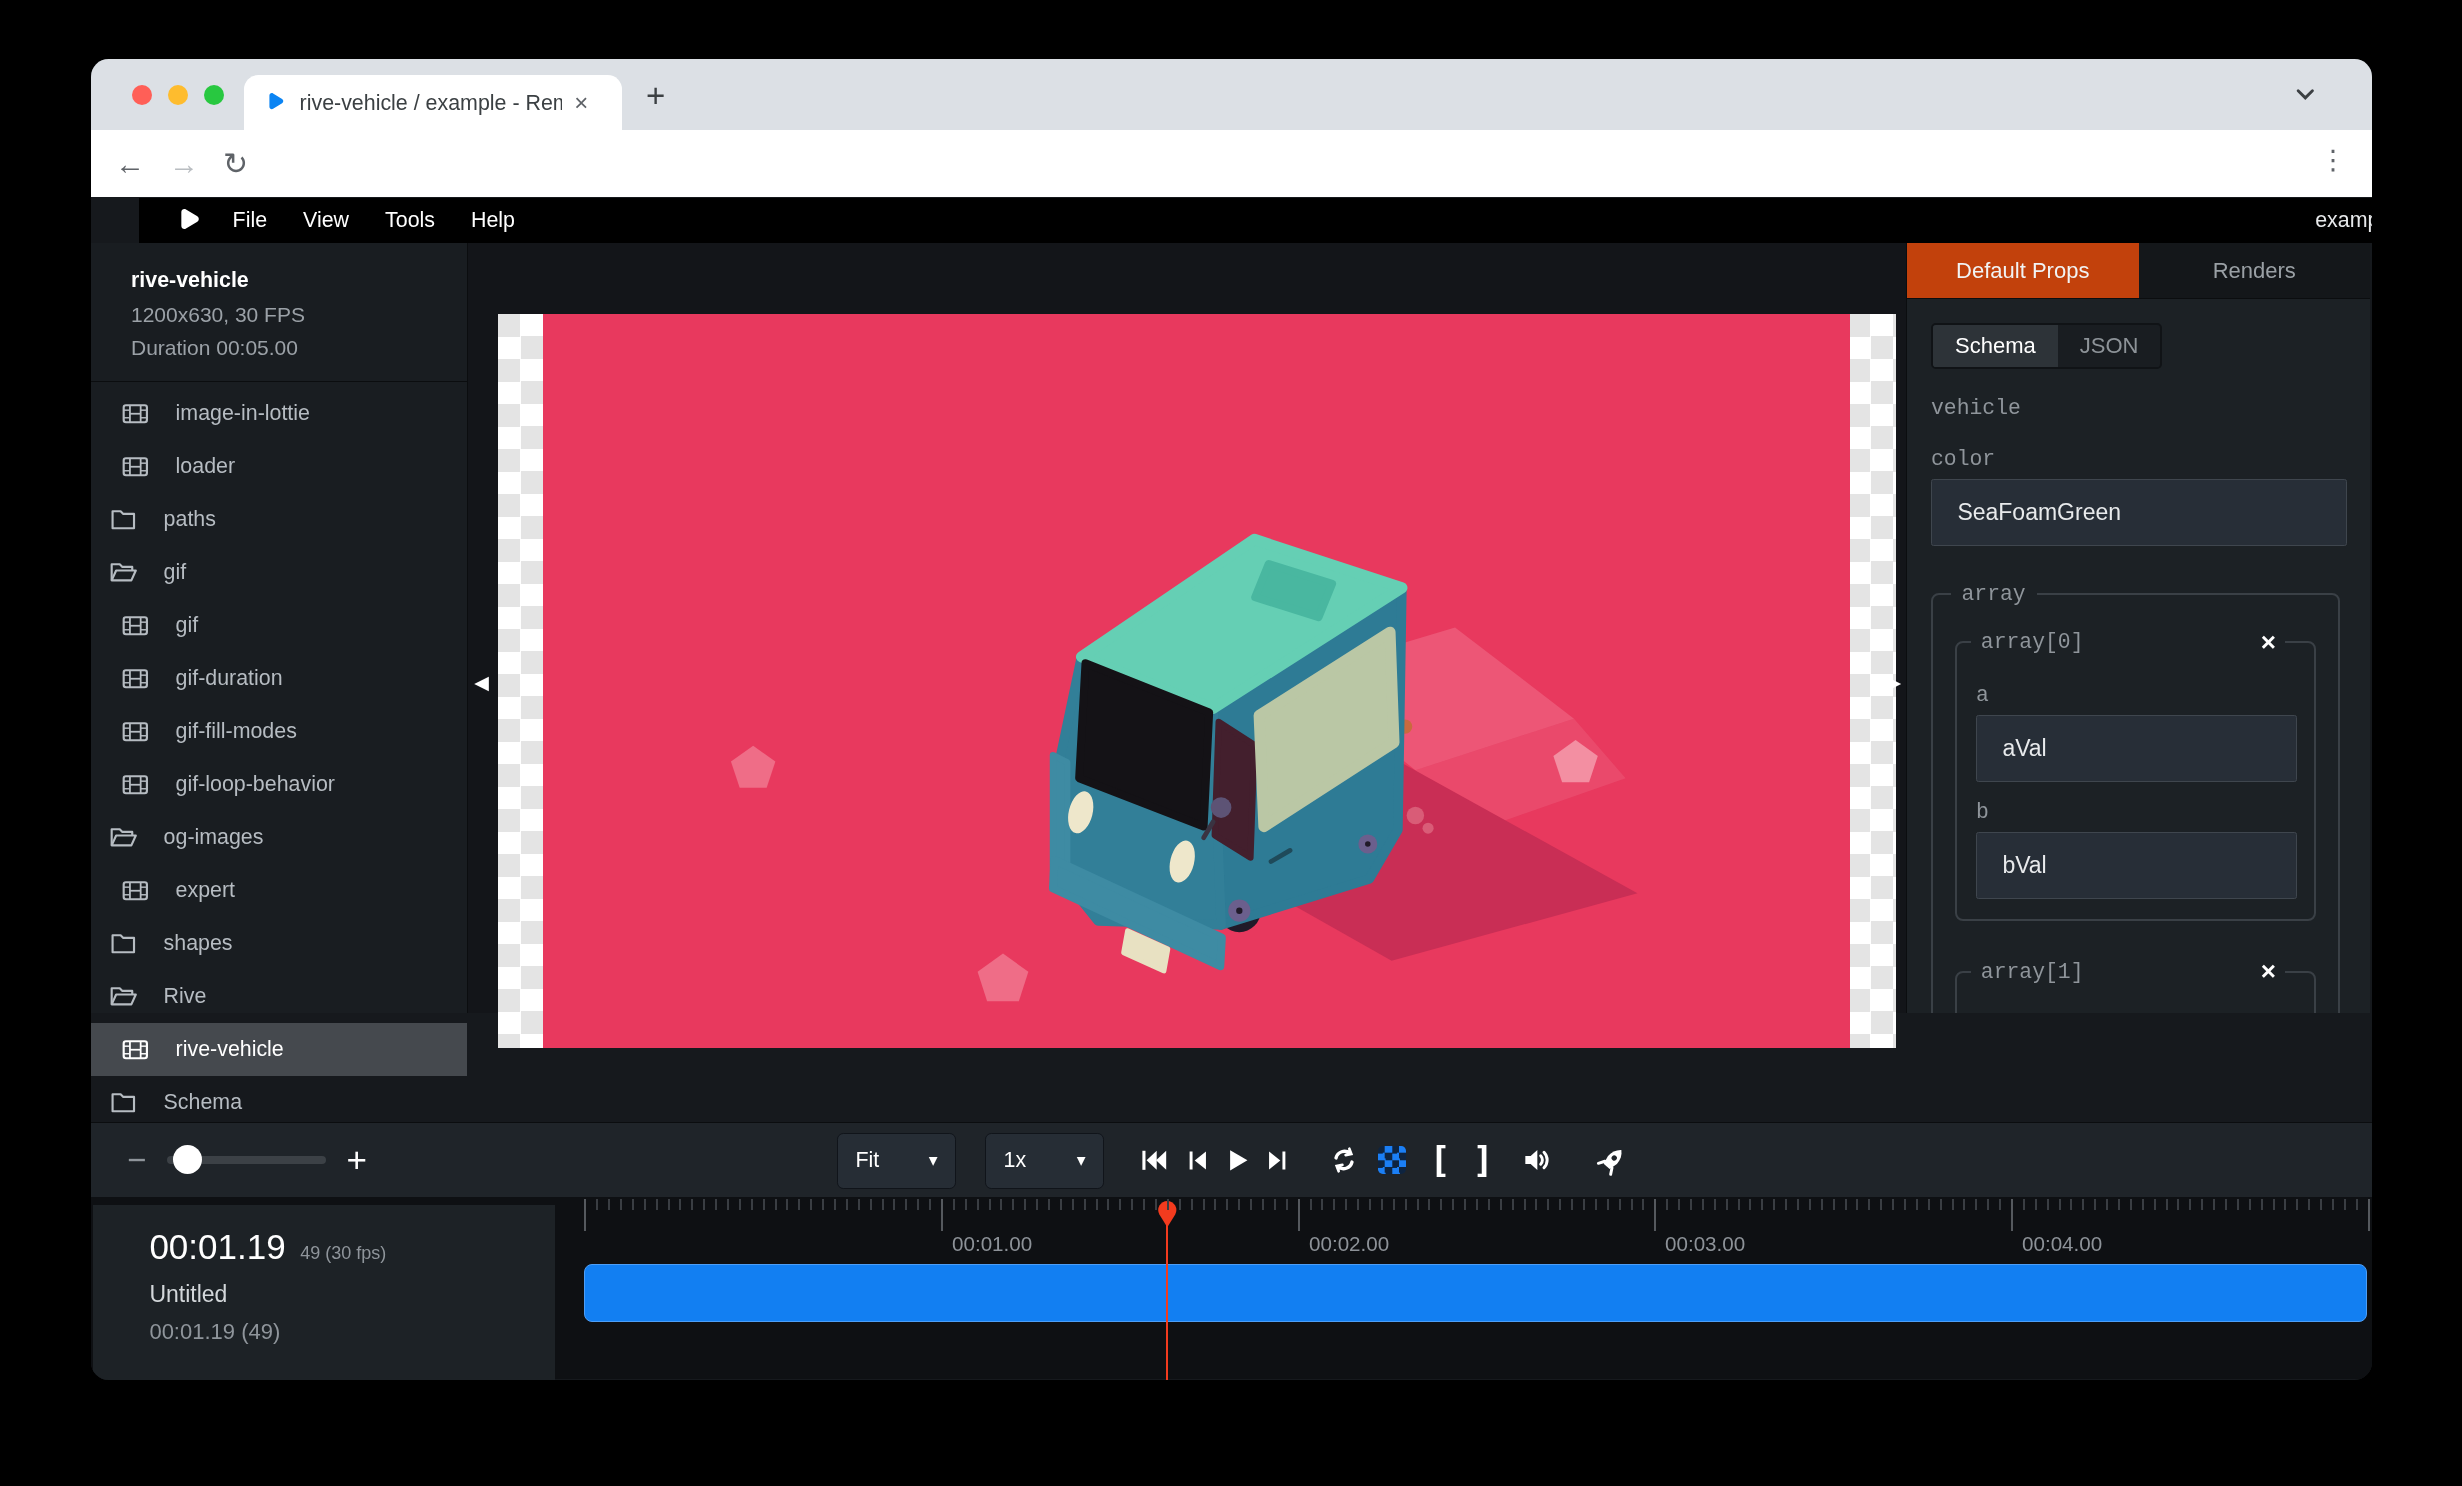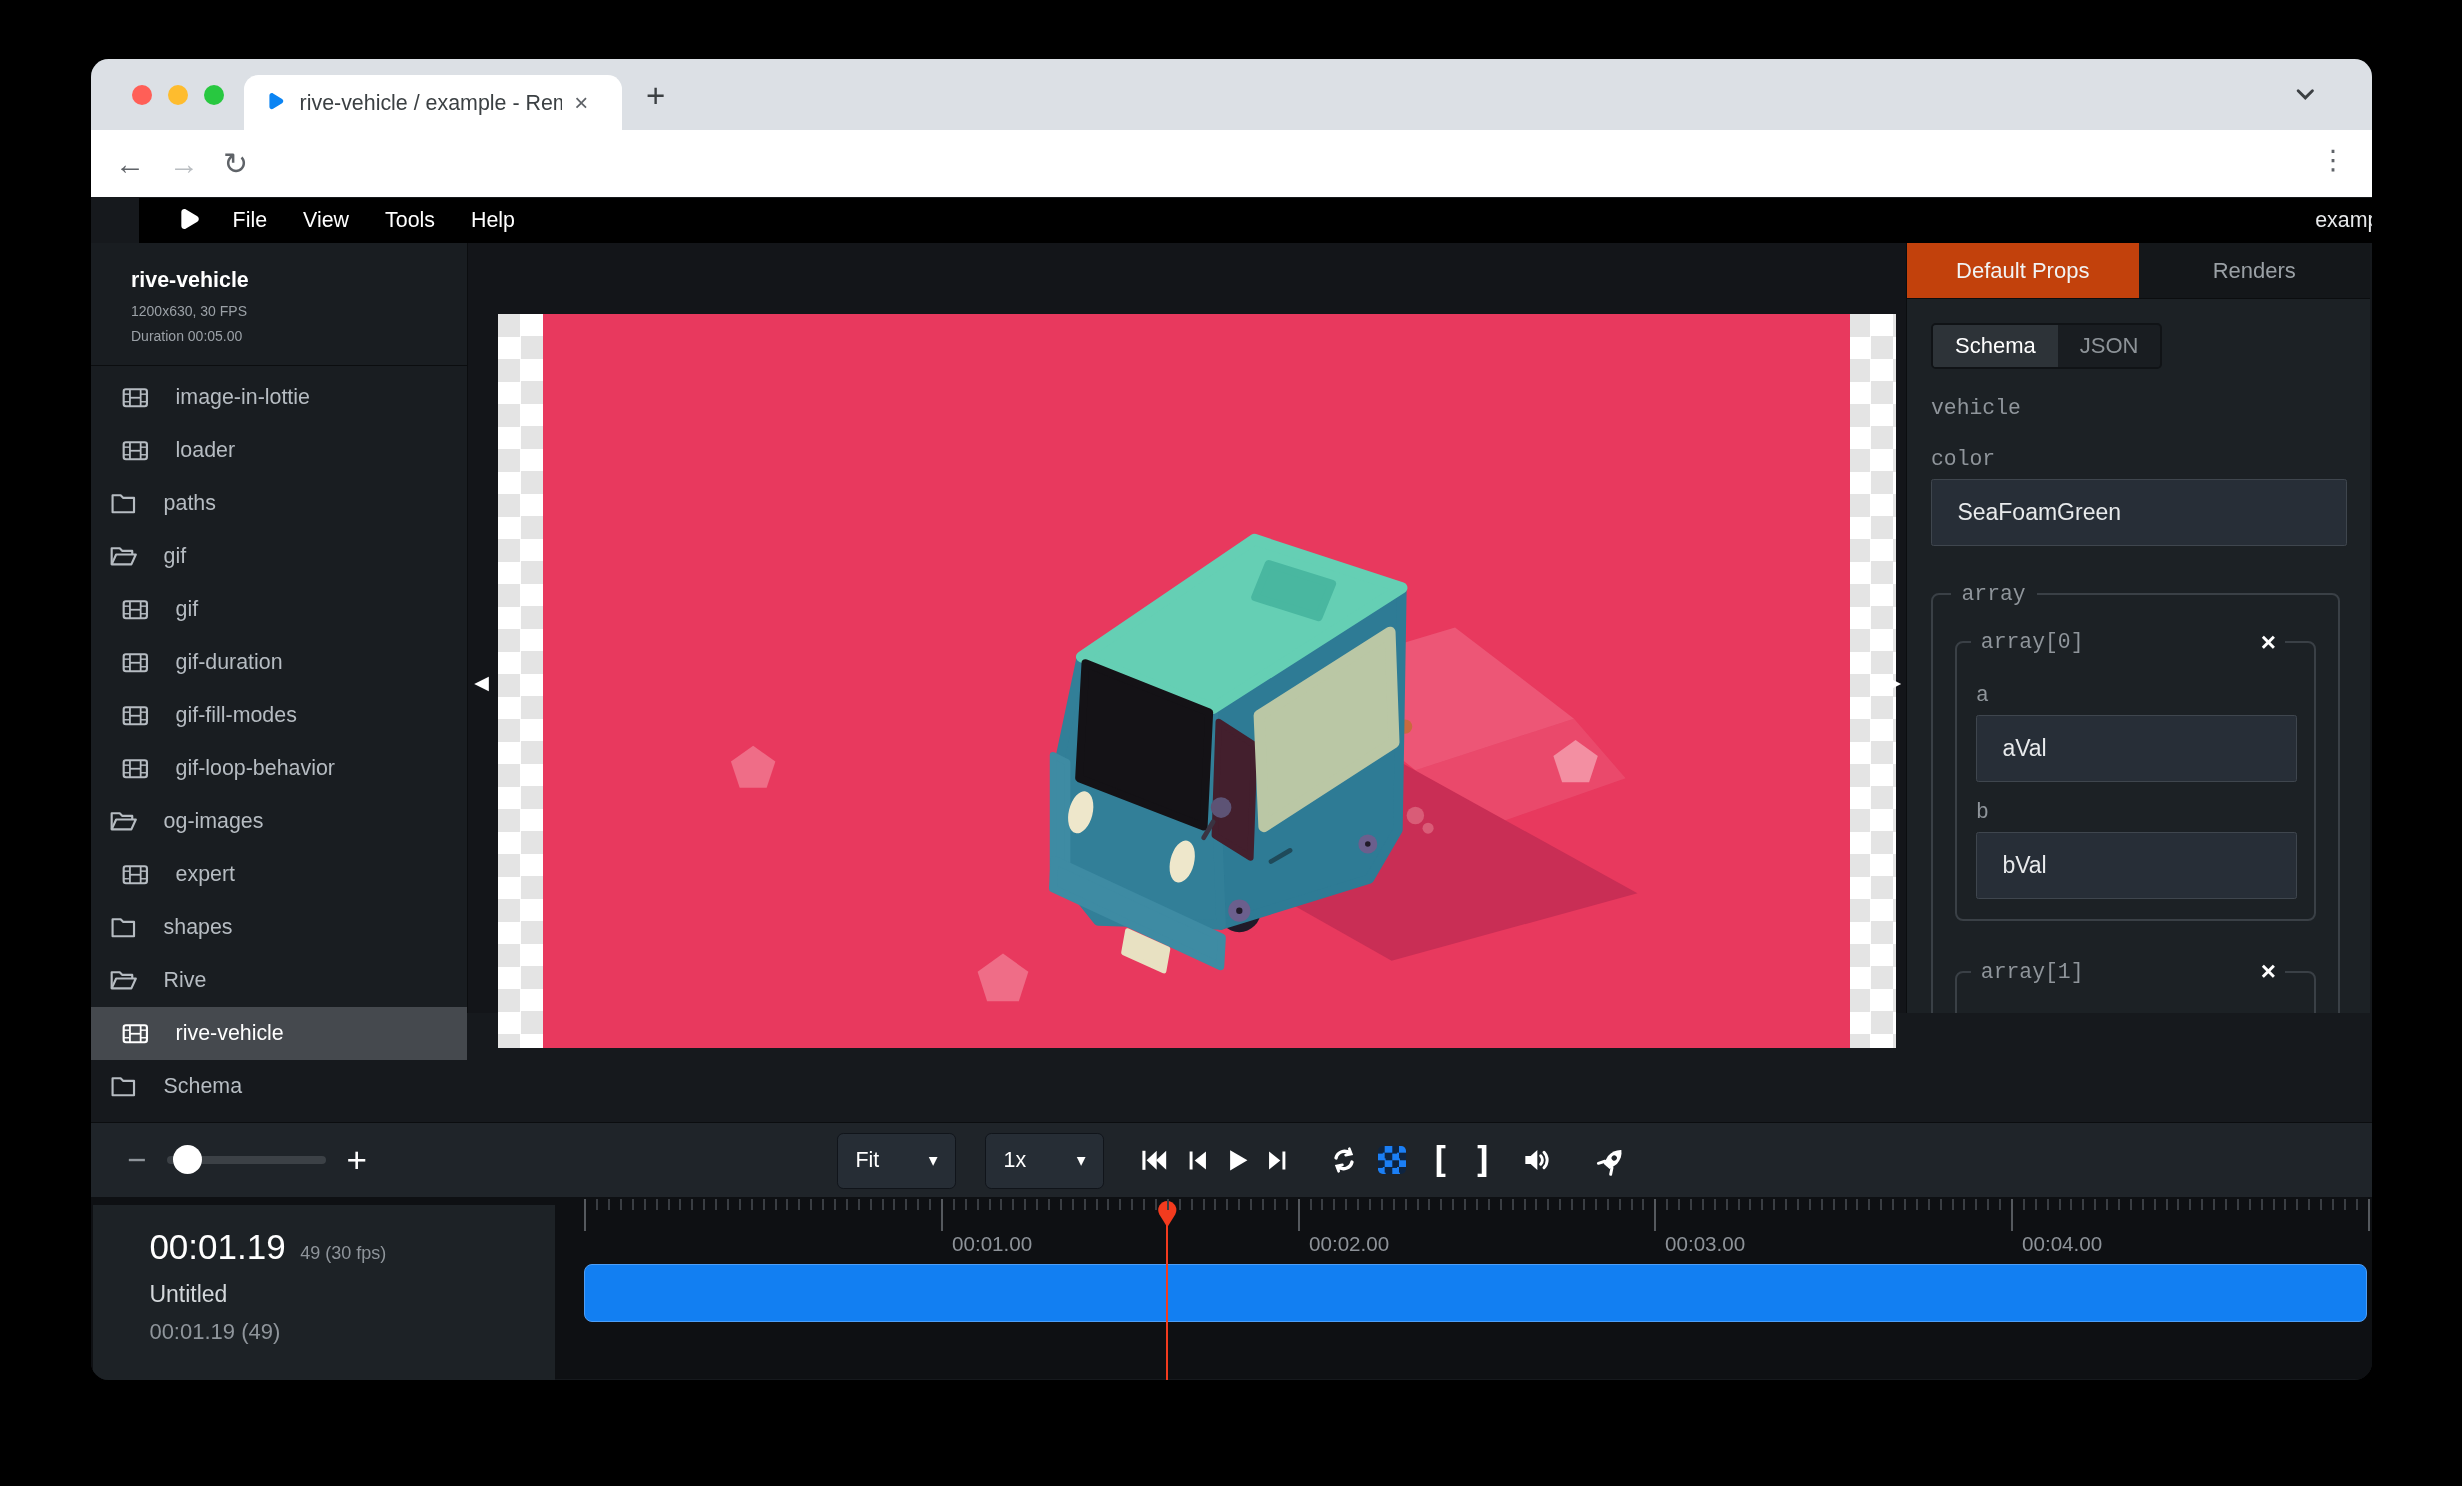--- a/index.html
+++ b/index.html
@@ -25,21 +25,21 @@
 
   
   .menubar { position:absolute; left:0; top:139px; width:100%; height:45px; background:#000000; display:flex; align-items:center;margin-left:48px; }
   .menu-items { display:flex; gap:36px; margin-left:28.6px; font-size:21.4px; color:#fff; }
   .menu-right { position:absolute; right:24px; font-size:21.4px; color:#e7e9eb; }
 
   .main { position:absolute; left:0; top:184px; width:100%; height:770px; display:flex; }
   .sidebar { width:377px; height:100%; background:#191d21; border-right:1.6px solid #0b0d0f; flex:none; }
   .side-head { padding:25.4px 0 20.6px 40px; border-bottom:1.6px solid #0b0d0f; }
   .side-title { color:#fff; font-weight:bold; font-size:21.4px; }
-  .side-meta { color:#9ba1a7; font-size:14px; margin-top:9.5px; }
+  .side-meta { color:#9ba1a7; font-size:21px; margin-top:9.5px; }
   .srow { height:53px; display:flex; align-items:center; gap:26px; color:#b6bcc2; font-size:21.4px; padding-left:18px; }
   .srow.indent { padding-left:30px; }
   .srow.sel { background:#45494e; color:#fff; }
   .ic { width:28.6px; height:28.6px; flex:none; }
   .slist { padding-top:4.8px; }
 
   .viewport { width:1438px; height:100%; background:#131519; position:relative; flex:none; }
   .comp { position:absolute; left:30px; top:71px; width:1398px; height:734px;
           background:repeating-conic-gradient(#ffffff 0% 25%, #e4e4e4 0% 50%) 0 0 / 45px 45px; }
   .artboard { position:absolute; left:45px; top:0; width:1307px; height:734px; }

